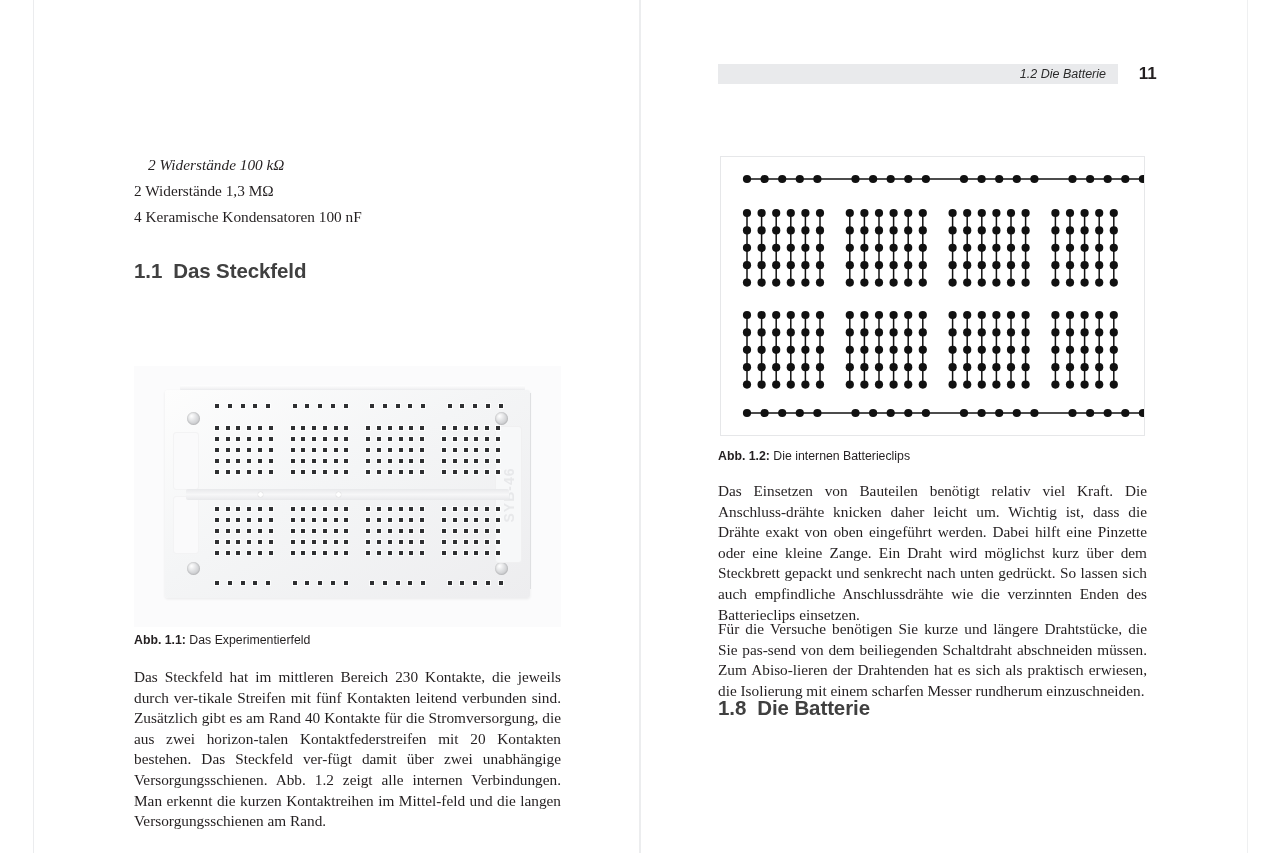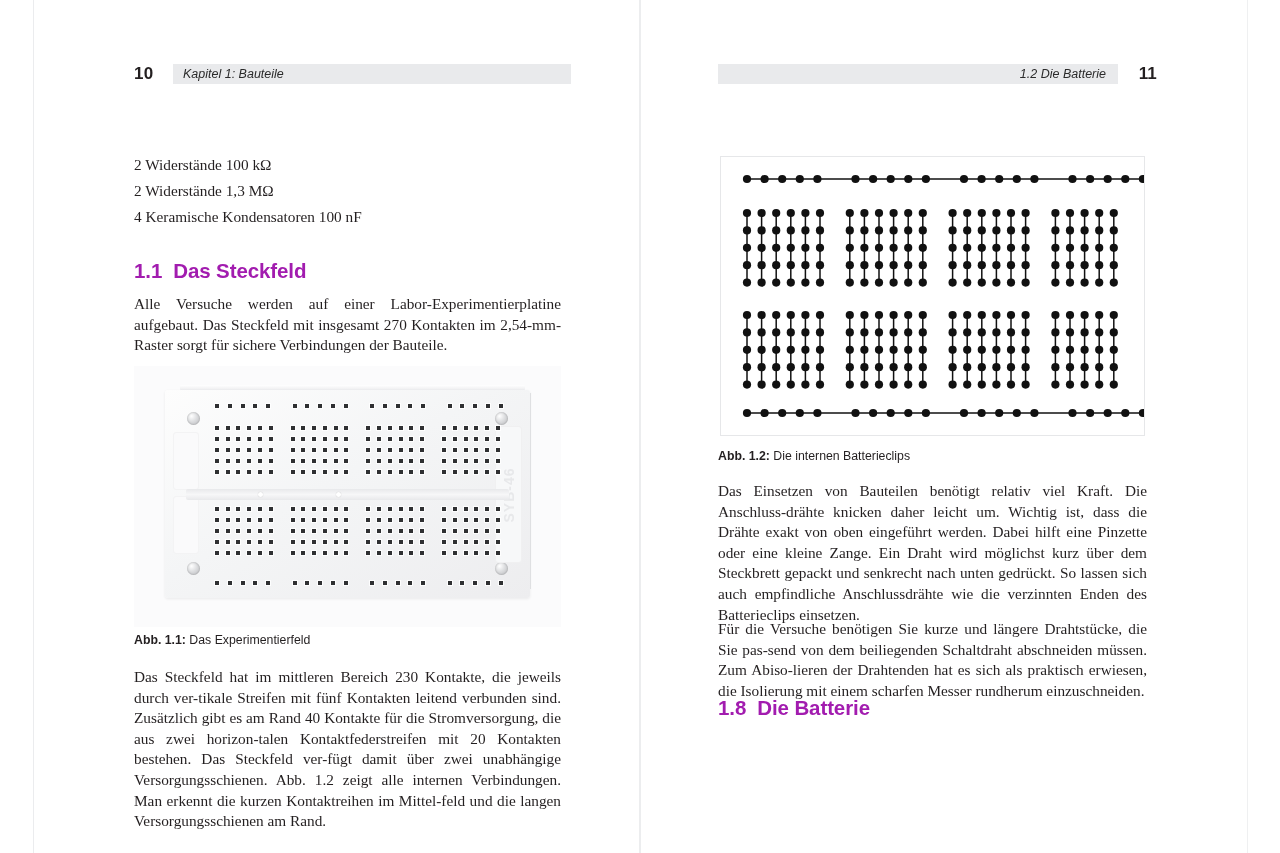--- a/index.html
+++ b/index.html
@@ -102,21 +102,21 @@
     color: #231f20;
     white-space: nowrap;
   }
   h2.sec {
     position: absolute;
     margin: 0;
     font-family: "Liberation Sans", sans-serif;
     font-weight: bold;
     font-size: 20.5px;
     letter-spacing: -0.1px;
-    color: #a21caf;
+    color: #404040;
     white-space: nowrap;
   }
   h2.sec .num { margin-right: 11px; }
 
   .figcap {
     position: absolute;
     font-family: "Liberation Sans", sans-serif;
     font-size: 12.3px;
     color: #231f20;
     white-space: nowrap;
@@ -233,36 +233,29 @@
 <body>
 
 <div id="page">
 
   <div class="page-left"></div>
   <div class="page-right"></div>
   <div class="sheet-edge left"></div>
   <div class="sheet-edge right"></div>
   <div class="gutter"></div>
 
-  <div class="runhead left-head">
-    <div class="folio">10</div>
-    <div class="bar">
-      <span class="chapline">Kapitel 1: Bauteile</span>
-    </div>
-  </div>
-
-  <div class="listline" style="left:134px; top:156px;">2 Widerstände 100 kΩ</div>
+
+  <div class="listline" style="left:148px; top:156px;font-style:italic;">2 Widerstände 100 kΩ</div>
   <div class="listline" style="left:134px; top:182px;">2 Widerstände 1,3 MΩ</div>
   <div class="listline" style="left:134px; top:208px;">4 Keramische Kondensatoren 100 nF</div>
 
   <h2 class="sec" style="left:134px; top:259px;">
     <span class="num">1.1</span><span>Das Steckfeld</span>
   </h2>
 
-  <div class="para" style="left:134px; top:294px; width:427px;">Alle Versuche werden auf einer Labor-Experimentierplatine aufgebaut. Das Steckfeld mit insgesamt 270 Kontakten im 2,54-mm-Raster sorgt für sichere Verbindungen der Bauteile.</div>
 
   <div class="photo">
     <div class="bb-top-lip"></div>
     <div class="bb-right-lip"></div>
     <div class="bb-body">
 
       <div class="bb-hole" style="left:22px;  top:22px;"></div>
       <div class="bb-hole" style="left:330px; top:22px;"></div>
       <div class="bb-hole" style="left:22px;  top:172px;"></div>
       <div class="bb-hole" style="left:330px; top:172px;"></div>

